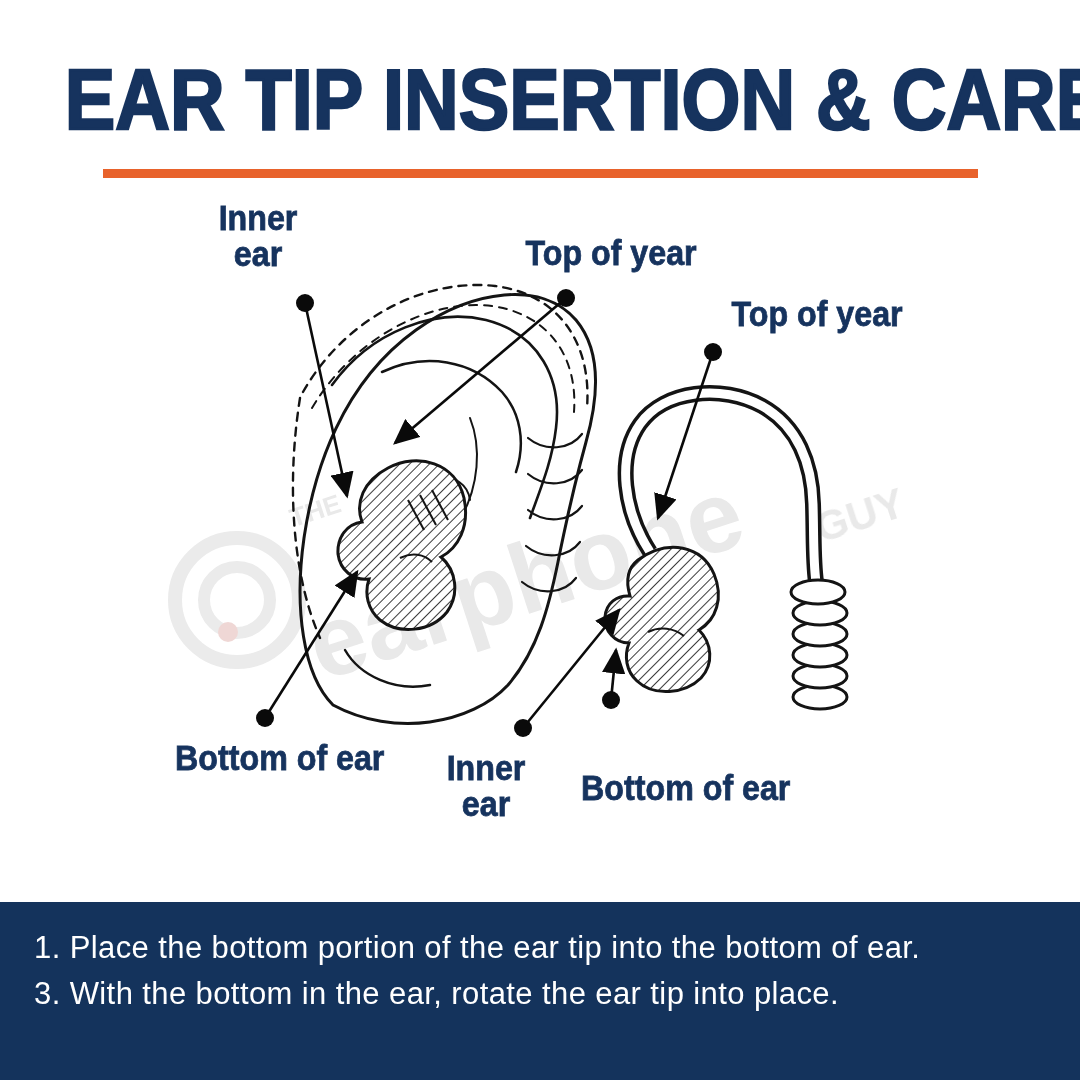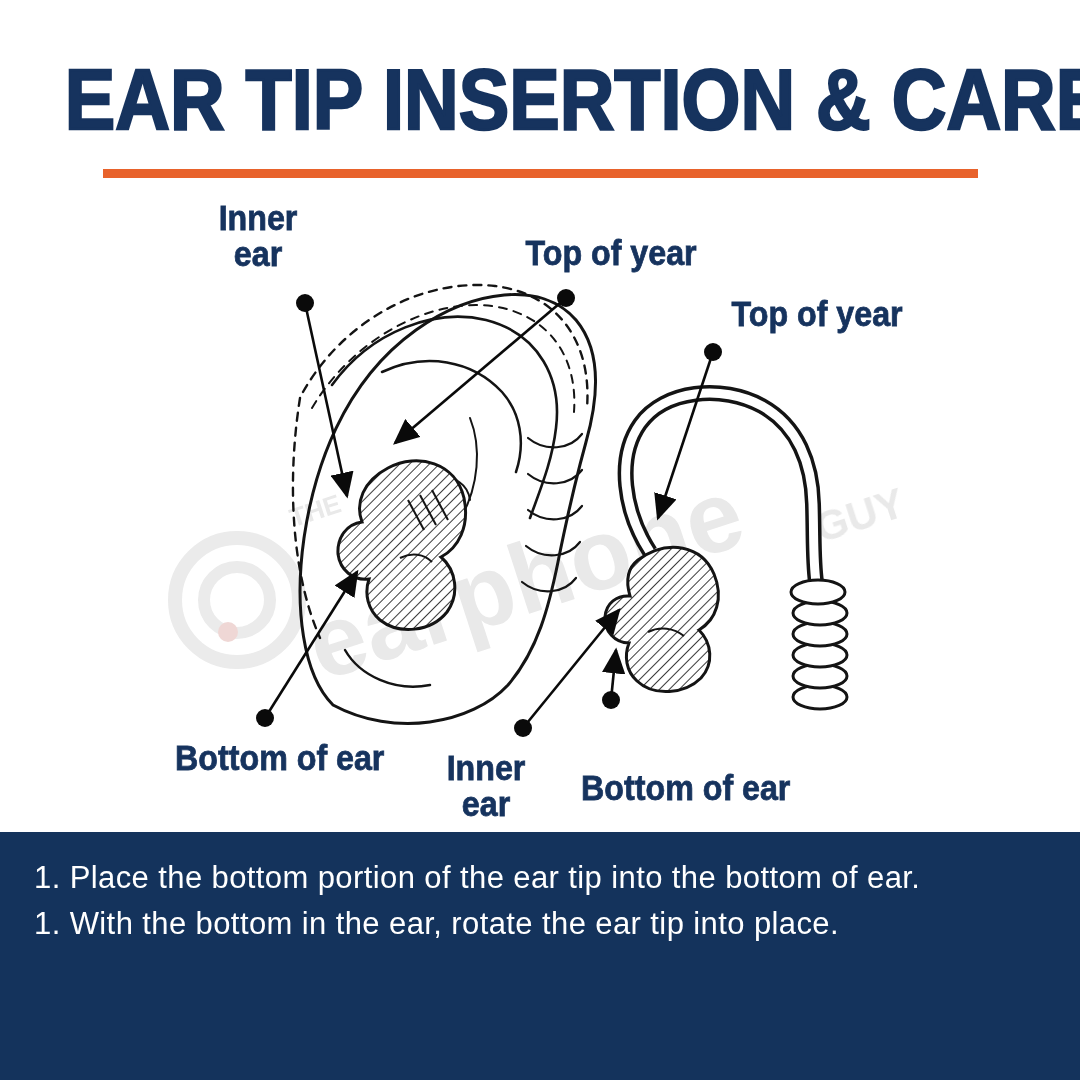--- a/index.html
+++ b/index.html
@@ -19,21 +19,21 @@
        -webkit-text-stroke:0.8px #16335e;}
   .lbl.center{text-align:center;}
   .lbl span{display:block;}
   #lbl-inner-ear-top{left:198px;top:20px;width:120px;}
   #lbl-top-of-year-left{left:518px;top:55px;}
   #lbl-top-of-year-right{left:724px;top:116px;}
   #lbl-bottom-of-ear-left{left:166px;top:560px;}
   #lbl-inner-ear-bottom{left:430px;top:570px;width:112px;}
   #lbl-bottom-of-ear-right{left:572px;top:590px;}
   
-  .footer{position:absolute;left:0;bottom:0;width:1080px;height:248px;background:#14335c;
+  .footer{position:absolute;left:0;bottom:0;width:1080px;height:178px;background:#14335c;
           box-sizing:border-box;padding:30px 28px 0 34px;}
   .step{color:#ffffff;font-size:31px;letter-spacing:.4px;margin-bottom:13px;line-height:1.05;}
 </style>
 </head>
 <body>
 
 <div class="page">
 
   <h1 class="title">EAR TIP INSERTION &amp; CARE</h1>
   <div class="rule"></div>
@@ -136,16 +136,16 @@
     <div class="lbl" id="lbl-bottom-of-ear-left">Bottom of ear</div>
     <div class="lbl center" id="lbl-inner-ear-bottom">
       <span>Inner</span>
       <span>ear</span>
     </div>
     <div class="lbl" id="lbl-bottom-of-ear-right">Bottom of ear</div>
   </div>
 
   <div class="footer">
     <div class="step">1. Place the bottom portion of the ear tip into the bottom of ear.</div>
-    <div class="step">1. With the bottom in the ear, rotate the ear tip into place.</div>
+    <div class="step">3. With the bottom in the ear, rotate the ear tip into place.</div>
   </div>
 
 </div>
 
 </body></html>

